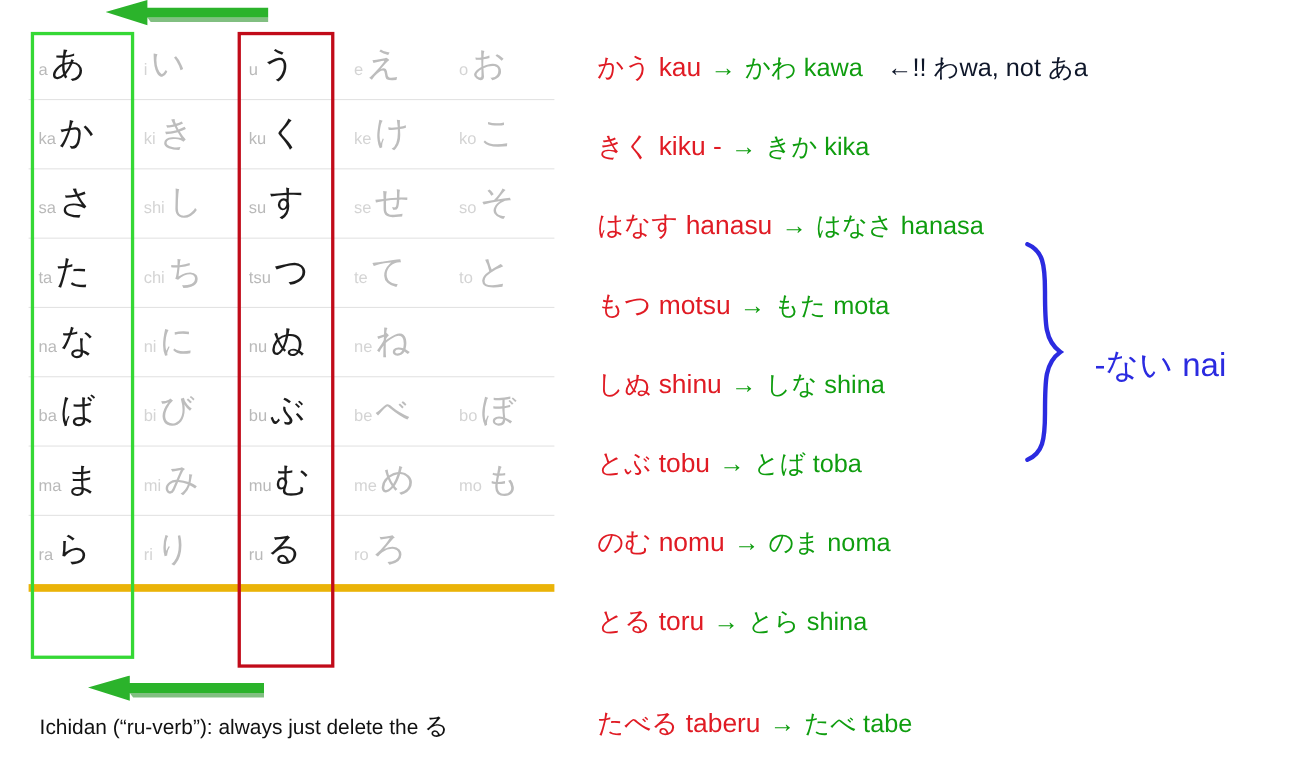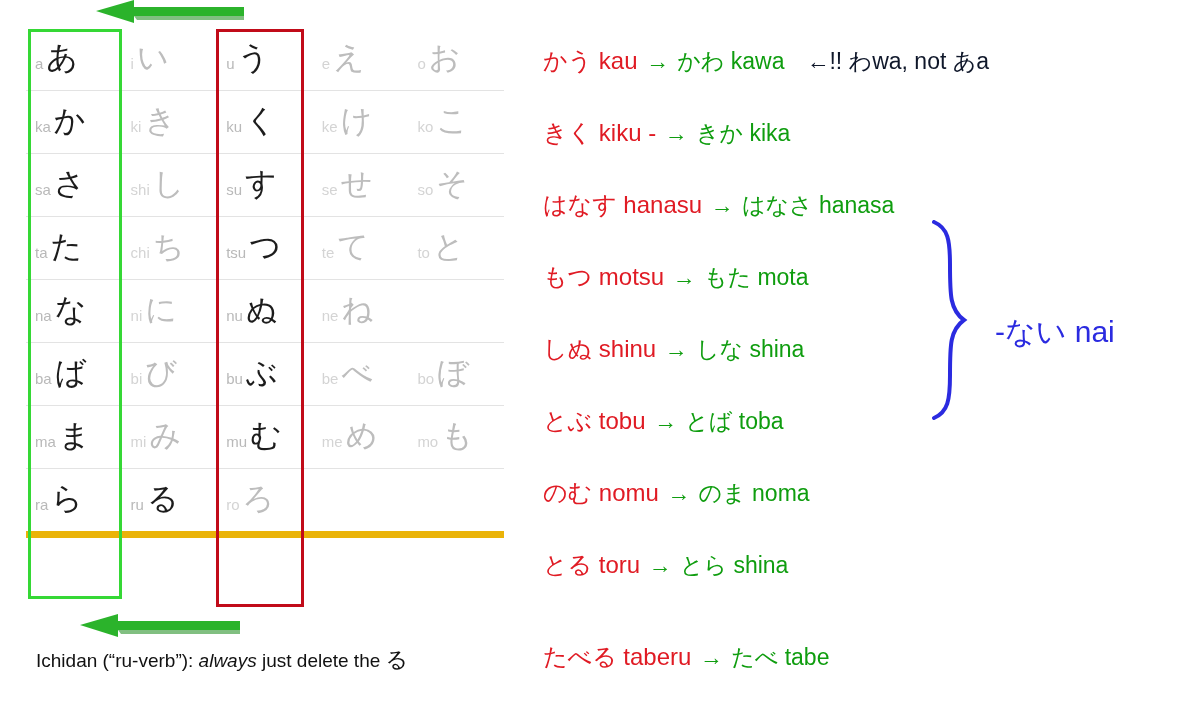--- a/index.html
+++ b/index.html
@@ -86,21 +86,21 @@
 
   
   #ichidan-caption {
     position: absolute;
     left: 36px;
     top: 645px;
     font-size: 19px;
     color: #111;
     white-space: nowrap;
   }
-  #ichidan-caption .ital { font-style: italic; }
+  #ichidan-caption .ital { }
   #ichidan-caption .ru { font-size: 22px; }
 
   
   #conjugation-list {
     position: absolute;
     left: 543px;
     top: 45px;
     width: 620px;
   }
   .conj-line {
@@ -283,20 +283,24 @@
       </div>
       <div class="kana-cell">
         <span class="romaji dim">mo</span>
         <span class="kana dim">も</span>
       </div>
     </div>
     <div class="kana-row">
       <div class="kana-cell">
         <span class="romaji">ra</span>
         <span class="kana">ら</span>
+      </div>
+      <div class="kana-cell">
+        <span class="romaji dim">ri</span>
+        <span class="kana dim">り</span>
       </div>
       <div class="kana-cell">
         <span class="romaji">ru</span>
         <span class="kana">る</span>
       </div>
       <div class="kana-cell">
         <span class="romaji dim">ro</span>
         <span class="kana dim">ろ</span>
       </div>
     </div>

